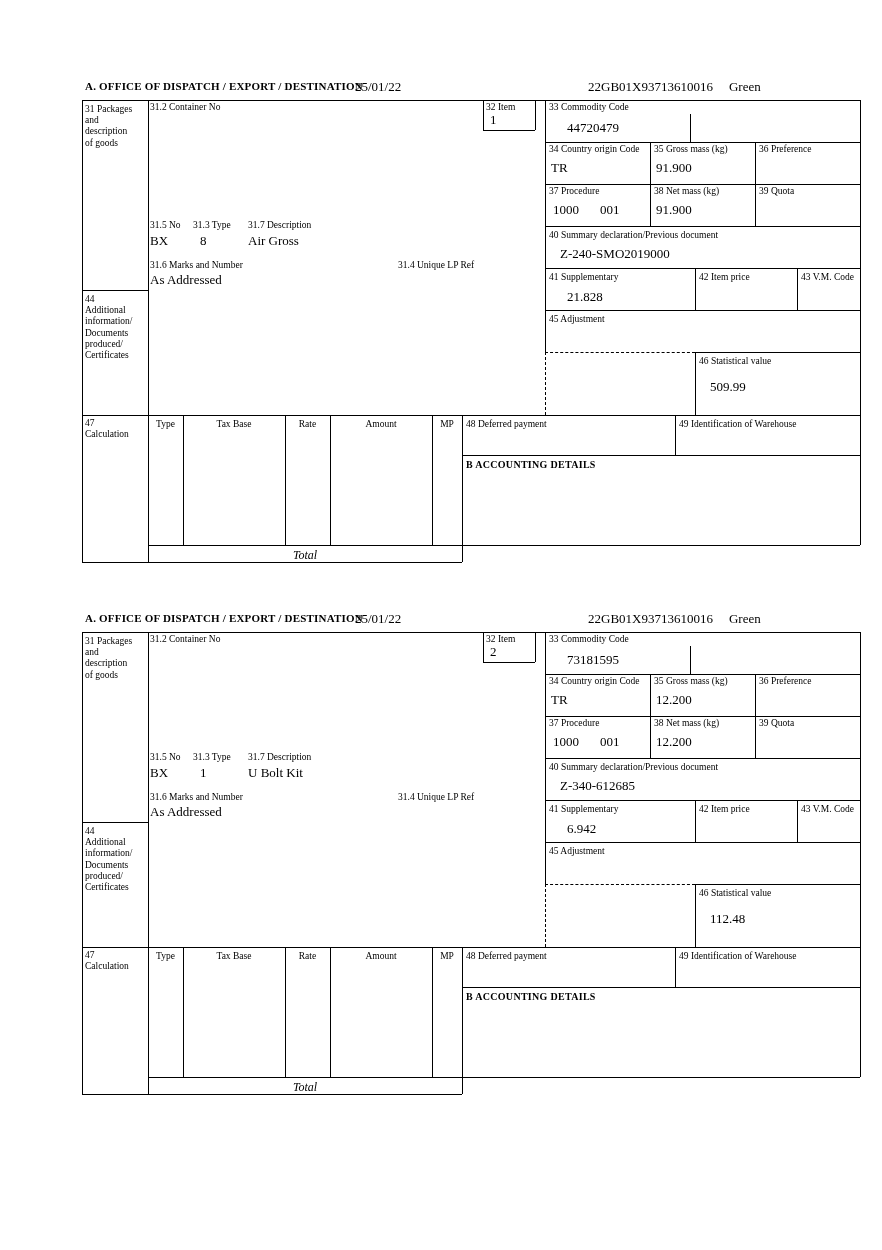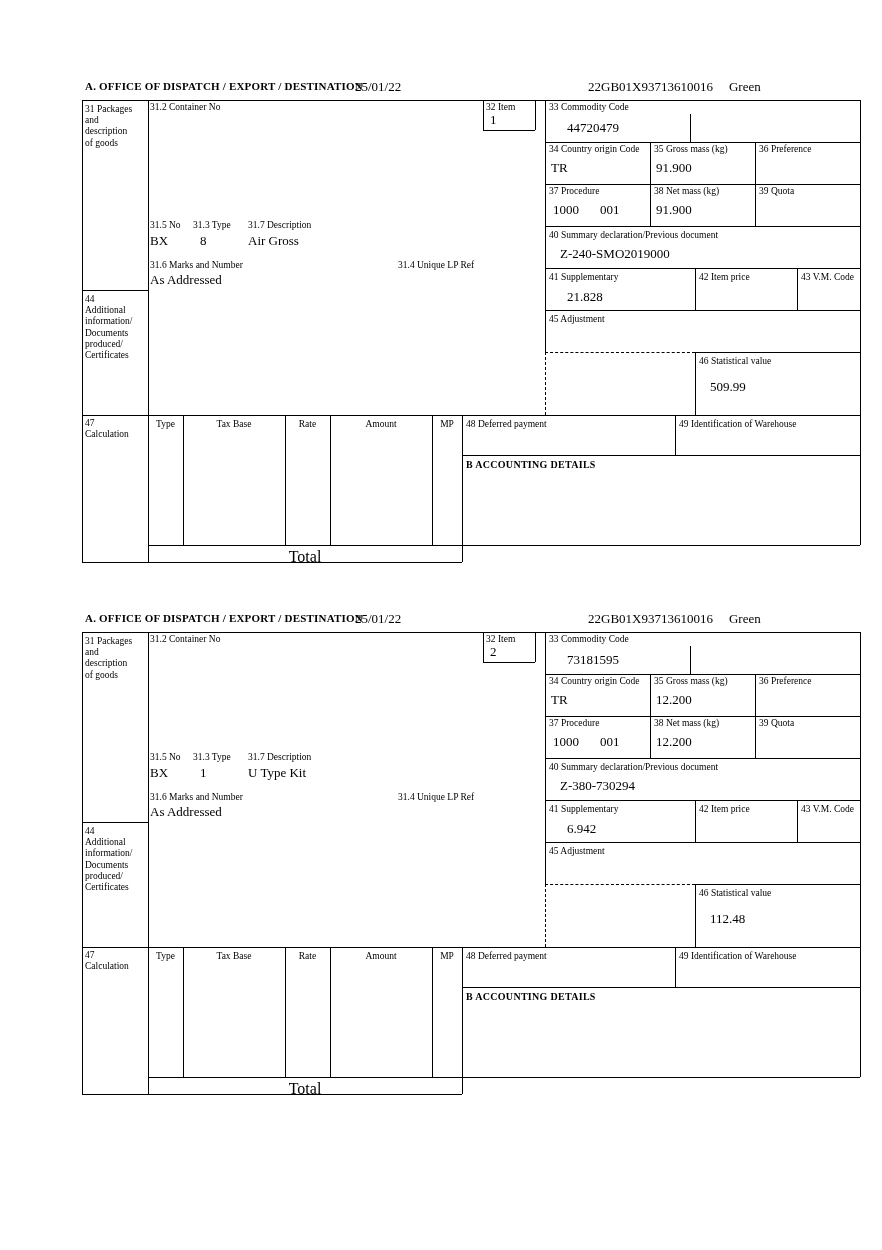--- a/index.html
+++ b/index.html
@@ -17,21 +17,21 @@
   .lnh.dash { height:0; background:none; border-top:1px dashed #000; }
   .lnv.dash { width:0; background:none; border-left:1px dashed #000; }
   .t { position:absolute; line-height:1.18; white-space:nowrap; }
   .lbl { font-size:9.5px; }
   .val { font-size:13px; }
   .pre { white-space:pre-line; }
   .hdr { font-weight:bold; font-size:11px; letter-spacing:0.2px; }
   .bigtxt { font-size:13px; }
   .cth { font-size:9.5px; text-align:center; }
   .bacct { font-size:10px; font-weight:bold; letter-spacing:0.3px; }
-  .totaltxt { font-size:16px; text-align:center; }
+  .totaltxt { font-size:12px; text-align:center;font-style:italic; }
   .route { margin-left:16px; }
 </style>
 </head>
 <body>
 
 <div class="page" id="page">
   <section class="block" style="top: 78px;">
 
     <div class="t hdr" style="left:85px;top:2px">A.  OFFICE OF DISPATCH / EXPORT / DESTINATION</div>
     <div class="t bigtxt" style="left:355px;top:1px">25/01/22</div>
@@ -217,24 +217,24 @@
     <div class="t val" style="left:600px;top:124px">001</div>
     <div class="t lbl" style="left:654px;top:108px">38 Net mass (kg)</div>
     <div class="t val" style="left:656px;top:124px">12.200</div>
     <div class="t lbl" style="left:759px;top:108px">39 Quota</div>
 
     <div class="t lbl" style="left:150px;top:142px">31.5 No</div>
     <div class="t lbl" style="left:193px;top:142px">31.3 Type</div>
     <div class="t lbl" style="left:248px;top:142px">31.7 Description</div>
     <div class="t val" style="left:150px;top:155px">BX</div>
     <div class="t val" style="left:200px;top:155px">1</div>
-    <div class="t val" style="left:248px;top:155px">U Type Kit</div>
+    <div class="t val" style="left:248px;top:155px">U Bolt Kit</div>
 
     <div class="t lbl" style="left:549px;top:152px">40 Summary declaration/Previous document</div>
-    <div class="t val" style="left:560px;top:168px">Z-380-730294</div>
+    <div class="t val" style="left:560px;top:168px">Z-340-612685</div>
 
     <div class="t lbl" style="left:150px;top:182px">31.6 Marks and Number</div>
     <div class="t lbl" style="left:398px;top:182px">31.4 Unique LP Ref</div>
     <div class="t val" style="left:150px;top:194px">As Addressed</div>
 
     <div class="t lbl" style="left:549px;top:194px">41 Supplementary</div>
     <div class="t val" style="left:567px;top:211px">6.942</div>
     <div class="t lbl" style="left:699px;top:194px">42 Item price</div>
     <div class="t lbl" style="left:801px;top:194px">43 V.M. Code</div>
 

